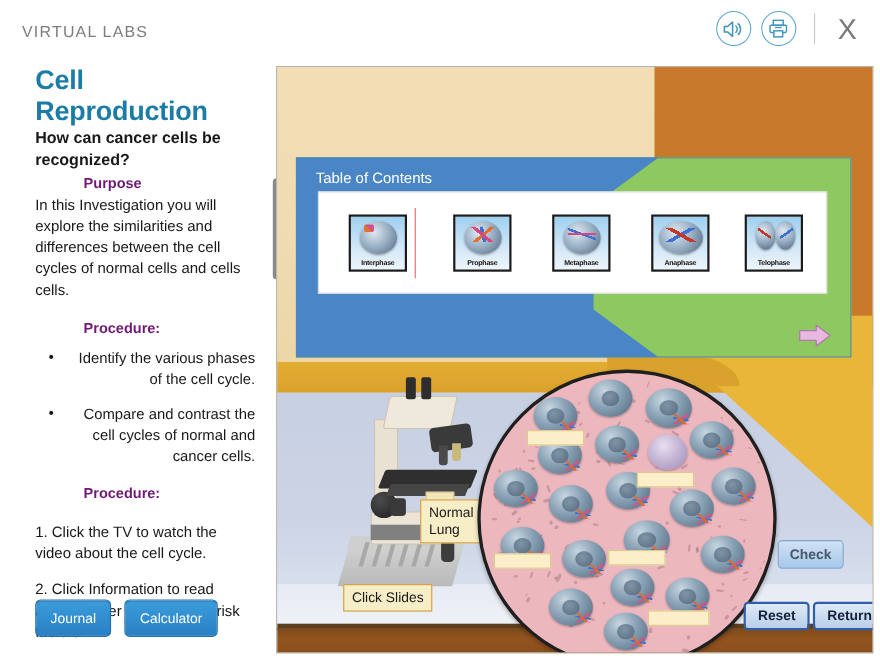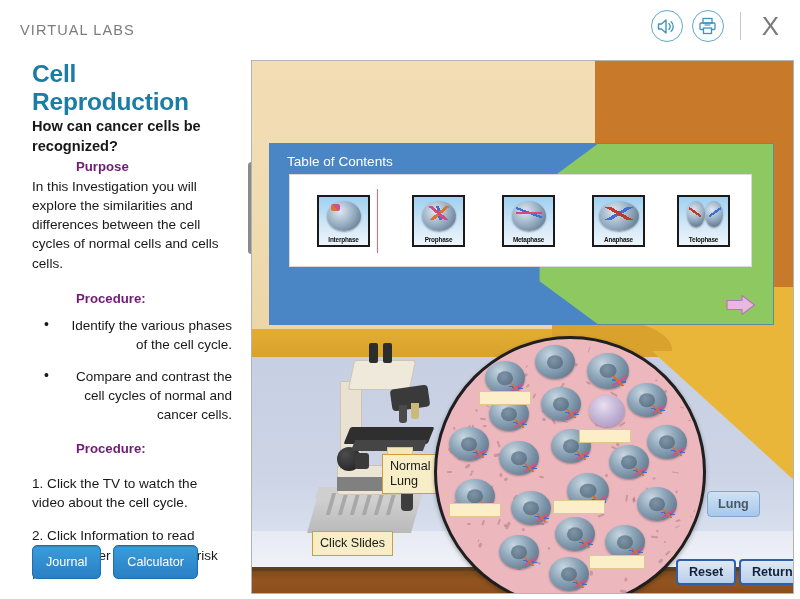--- a/index.html
+++ b/index.html
@@ -255,21 +255,21 @@
   }
 
   
   #check-btn {
     position: absolute; left: 455px; top: 430px;
     background: linear-gradient(180deg,#cfe2f5 0%, #a7c8ea 100%);
     border: 1px solid #7fa7cf; border-radius: 4px;
     font-size: 12.6px; font-weight: bold; color: #4a5766; padding: 5px 10px;
   }
   .bottom-btn {
-    position: absolute; bottom: 8px;
+    position: absolute; bottom: 20px;
     background: linear-gradient(180deg,#dfe9f6 0%, #b9cfe8 100%);
     border: 2px solid #2f5fa8; border-radius: 4px;
     font-size: 12.6px; font-weight: bold; color: #13213a; padding: 4px 11px;
   }
   #reset-btn { left: 424px; }
   #return-btn { left: 487px; }
 </style>
 </head>
 <body>
 
@@ -635,19 +635,19 @@
           </div>
         </div>
 
         <div id="toc-arrow">
           <svg width="30" height="22" viewBox="0 0 30 22">
             <path d="M1 6.5 L16 6.5 L16 1.5 L28.5 11 L16 20.5 L16 15.5 L1 15.5 Z" fill="#e8b8e0" stroke="#b07ab0" stroke-width="1.2" stroke-linejoin="round"></path>
           </svg>
         </div>
       </div>
 
-      <div id="check-btn">Lung</div>
+      <div id="check-btn">Check</div>
       <div class="bottom-btn" id="reset-btn">Reset</div>
       <div class="bottom-btn" id="return-btn">Return</div>
 
     </div>
   </div>
 </div>
 
 </body></html>

